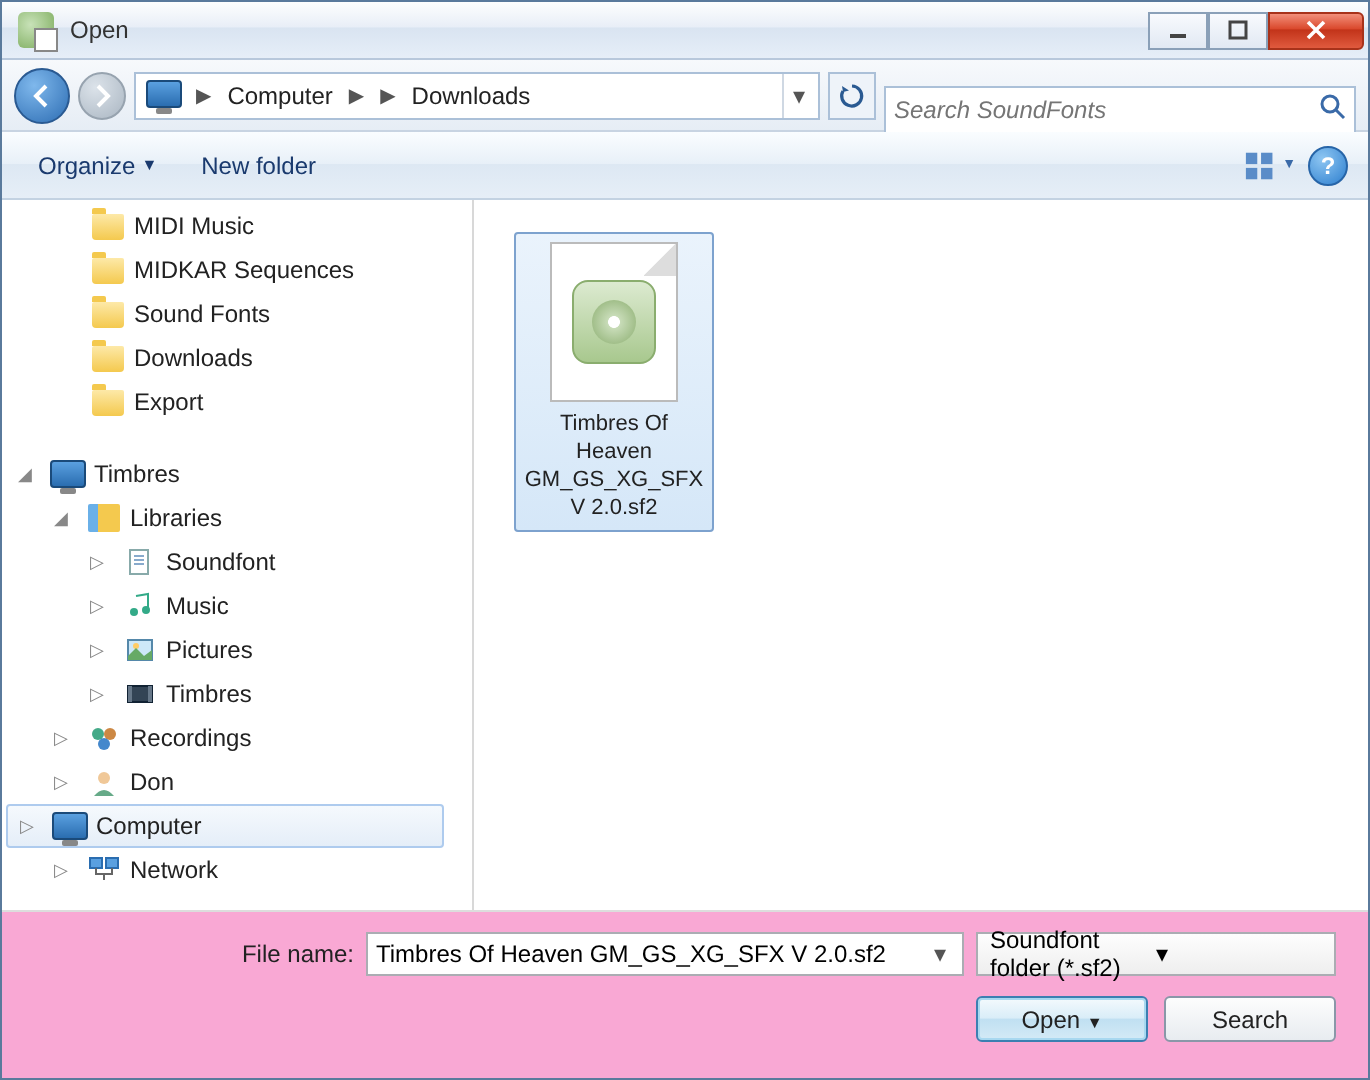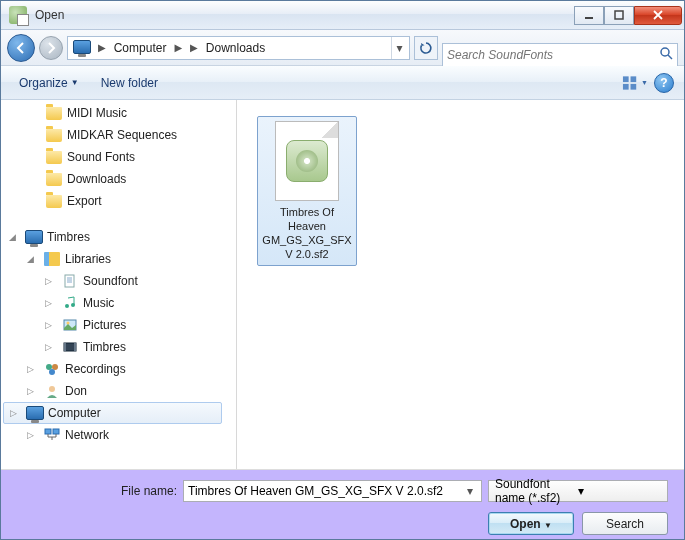--- a/index.html
+++ b/index.html
@@ -45,31 +45,31 @@
 .indent-2 { padding-left: 44px; }
 .folder-icon { width:16px; height:13px; background:linear-gradient(#fde9a8,#f4c94e); border-radius:1px 1px 2px 2px; position:relative; }
 .folder-icon::before { content:""; position:absolute; top:-3px; left:0; width:7px; height:3px; background:#f4c94e; border-radius:1px 1px 0 0; }
 .file-area { flex:1; padding:16px 20px; overflow:auto; }
 .file-item { width:100px; display:flex; flex-direction:column; align-items:center; gap:4px; padding:4px; border:1px solid #7da2ce; background:linear-gradient(#eaf3fc,#d5e7f8); border-radius:2px; }
 .file-thumb { width:64px; height:80px; background:#fff; border:1px solid #bbb; display:flex; align-items:center; justify-content:center; position:relative; }
 .file-thumb::before { content:""; position:absolute; top:0; right:0; width:16px; height:16px; background:linear-gradient(135deg,#fff 48%,#ddd 50%); }
 .disc-icon { width:42px; height:42px; border-radius:8px; background:linear-gradient(#dcead0,#a8c88e); border:1px solid #8aad6e; display:flex; align-items:center; justify-content:center; position:relative; }
 .disc-icon::after { content:""; width:22px; height:22px; border-radius:50%; background:radial-gradient(circle,#fff 18%,#c8dcb8 20%,#8aad6e); }
 .file-label { text-align:center; font-size:11px; line-height:14px; color:#222; word-break:break-word; }
-.footer { height:70px; background:#c4b5fd; border-top:1px solid #ddd; padding:10px 16px; display:flex; flex-direction:column; gap:10px; }
+.footer { height:84px; background:#f9a8d4; border-top:1px solid #ddd; padding:10px 16px; display:flex; flex-direction:column; gap:10px; }
 .fn-row { display:flex; align-items:center; gap:6px; }
 .fn-label { width:160px; text-align:right; color:#222; }
 .fn-combo { flex:1; height:22px; border:1px solid #abadb3; background:#fff; display:flex; align-items:center; padding:0 4px; }
 .fn-combo input { flex:1; border:none; outline:none; }
 .fn-combo .dd { width:14px; color:#555; text-align:center; }
 .ft-combo { width:180px; height:22px; border:1px solid #abadb3; background:linear-gradient(#fefefe,#eee); display:flex; align-items:center; padding:0 6px; }
 .ft-combo span { flex:1; }
 .btn-row { display:flex; justify-content:flex-end; gap:8px; }
 .dlg-btn { width:86px; height:23px; border:1px solid #8a97a8; background:linear-gradient(#fdfdfd,#e8ecf0); border-radius:3px; color:#222; }
-.dlg-btn.primary { border:1px solid #3c7fb1; box-shadow: inset 0 0 0 1px #a8d8f0; background:linear-gradient(#f4fafd,#d9edf8 48%,#c0e0f2 50%,#d4eaf6);font-weight:bold; }
+.dlg-btn.primary { border:1px solid #3c7fb1; box-shadow: inset 0 0 0 1px #a8d8f0; background:linear-gradient(#f4fafd,#d9edf8 48%,#c0e0f2 50%,#d4eaf6); }
 .monitor-icon{width:18px;height:14px;background:linear-gradient(#5aa0e0,#2a6db0);border:1px solid #1a4a7a;border-radius:2px;position:relative}
 .monitor-icon::after{content:"";position:absolute;bottom:-4px;left:4px;width:8px;height:3px;background:#888;border-radius:1px}
 .lib-icon{width:16px;height:14px;background:linear-gradient(90deg,#6ab0e8 30%,#f4c94e 30%);border-radius:1px}
 .net-icon svg,.hg-icon svg{width:16px;height:16px}
 </style>
 </head>
 <body>
 
 <div class="window">
 
@@ -292,21 +292,21 @@
   </div>
 
   <div class="footer">
     <div class="fn-row">
       <div class="fn-label">File name:</div>
       <div class="fn-combo">
         <input value="Timbres Of Heaven GM_GS_XG_SFX V 2.0.sf2" style="">
         <span class="dd">▾</span>
       </div>
       <div class="ft-combo">
-        <span>Soundfont name (*.sf2)</span>
+        <span>Soundfont folder (*.sf2)</span>
         <span class="dd">▾</span>
       </div>
     </div>
     <div class="btn-row">
       <button class="dlg-btn primary"><span>Open</span> <span style="font-size:8px">▼</span></button>
       <button class="dlg-btn">Search</button>
     </div>
   </div>
 
 </div>

